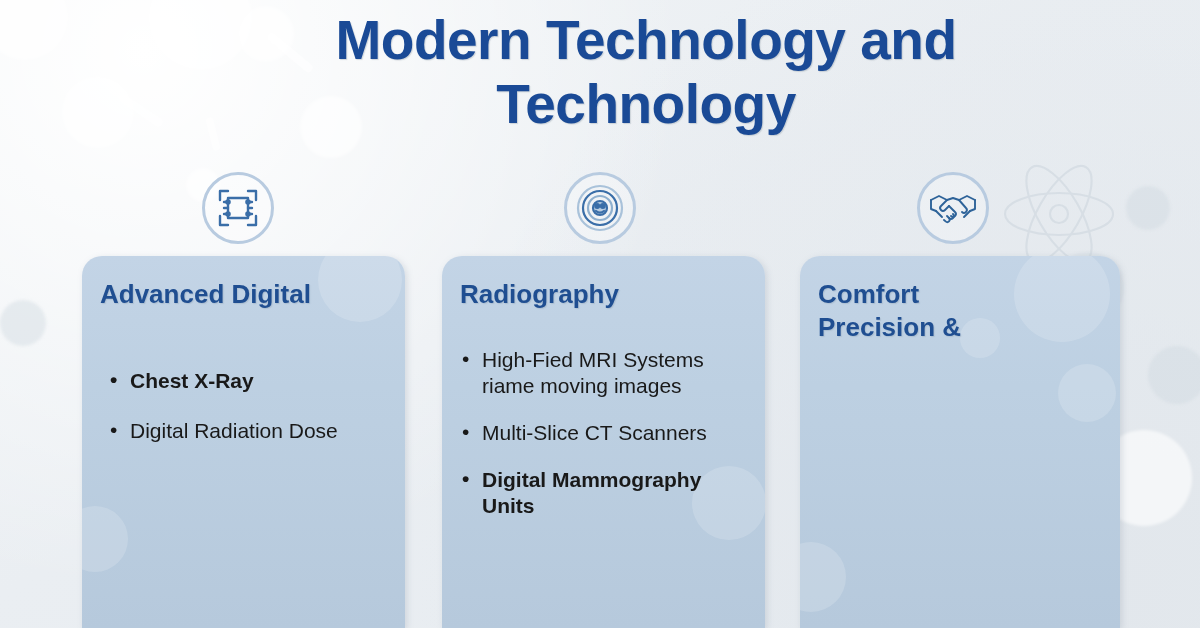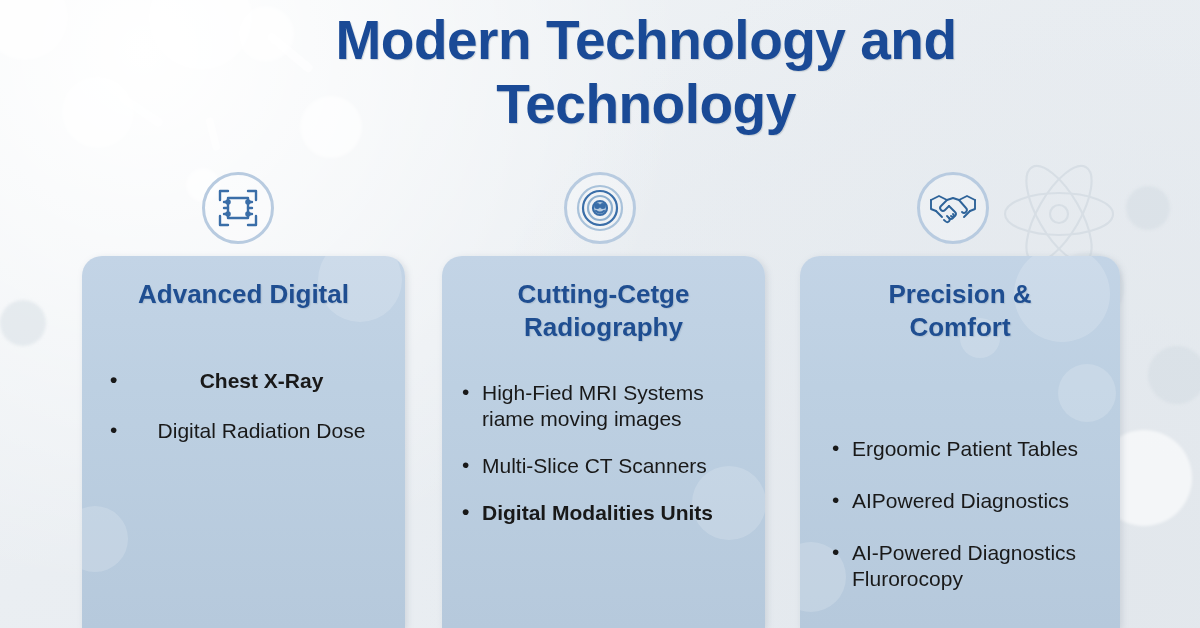--- a/index.html
+++ b/index.html
@@ -103,21 +103,21 @@
   }
   .card-blob {
     position: absolute;
     border-radius: 50%;
     background: rgba(255,255,255,0.17);
   }
 
   .card-heading {
     position: relative;
     margin: 22px 18px 0 18px;
-    text-align: center;
+    text-align: left;
     color: #1f4e91;
     font-weight: bold;
     font-size: 26px;
     line-height: 33px;
     text-shadow: 1px 1px 1px rgba(120,140,160,0.28);
   }
 
   .bullets {
     position: relative;
     margin: 0;
@@ -136,21 +136,21 @@
     position: absolute;
     left: 2px;
     top: -1px;
     font-size: 21px;
     line-height: 26px;
     color: #191919;
   }
   .bullet.bold { font-weight: bold; }
 
   
-  .card1 .bullets { margin: 57px 12px 0 26px; text-align: center; }
+  .card1 .bullets { margin: 57px 12px 0 26px; }
   .card1 .bullet  { margin-bottom: 24px; }
   .card1 .bullet.gap { margin-top: 31px; }
 
   .card2 .bullets { margin: 36px 8px 0 18px; }
   .card2 .bullet  { margin-bottom: 21px; }
 
   .card3 .bullets { margin: 92px 10px 0 30px; }
   .card3 .bullet  { margin-bottom: 26px; }
 </style>
 </head>
@@ -253,41 +253,35 @@
       <li class="bullet bold">Chest X-Ray</li>
       <li class="bullet">Digital Radiation Dose</li>
     </ul>
   </div>
 
   <div class="card card2" style="left:442px; width:323px;">
     <div class="card-inner-deco">
       <div class="card-blob" style="left:250px; top:210px; width:74px; height:74px;"></div>
     </div>
     <div class="card-heading">
-      <div>Cutting-Cetge</div>
       <div>Radiography</div>
     </div>
     <ul class="bullets">
       <li class="bullet">High-Fied MRI Systems riame moving images</li>
       <li class="bullet">Multi-Slice CT Scanners</li>
-      <li class="bullet bold">Digital Modalities Units</li>
+      <li class="bullet bold">Digital Mammography Units</li>
     </ul>
   </div>
 
   <div class="card card3" style="left:800px; width:320px;">
     <div class="card-inner-deco">
       <div class="card-blob" style="left:214px; top:-10px; width:96px; height:96px;"></div>
       <div class="card-blob" style="left:258px; top:108px; width:58px; height:58px;"></div>
       <div class="card-blob" style="left:160px; top:62px; width:40px; height:40px;"></div>
       <div class="card-blob" style="left:-24px; top:286px; width:70px; height:70px;"></div>
     </div>
     <div class="card-heading">
+      <div>Comfort</div>
       <div>Precision &amp;</div>
-      <div>Comfort</div>
-    </div>
-    <ul class="bullets">
-      <li class="bullet">Ergoomic Patient Tables</li>
-      <li class="bullet">AIPowered Diagnostics</li>
-      <li class="bullet">AI-Powered Diagnostics Flurorocopy</li>
-    </ul>
+    </div>
   </div>
 
 </div>
 
 </body></html>

